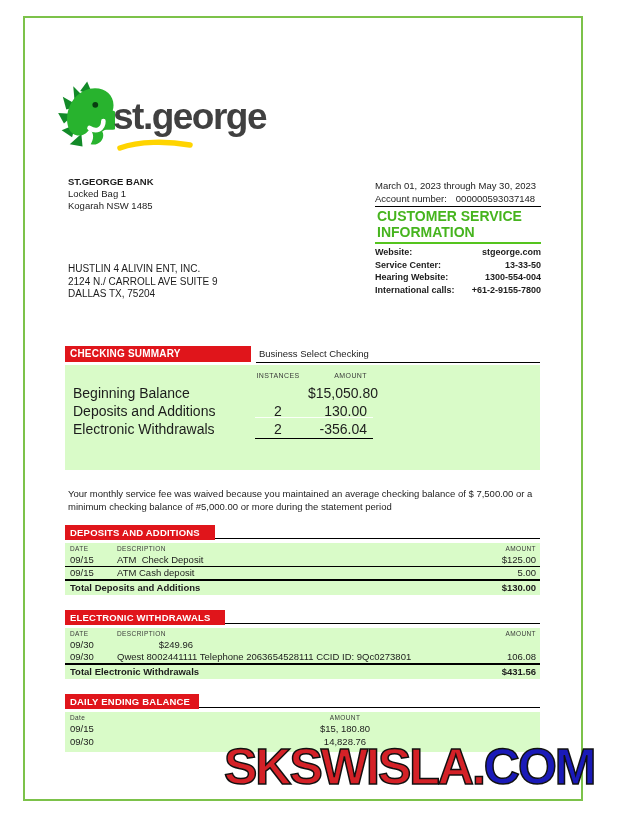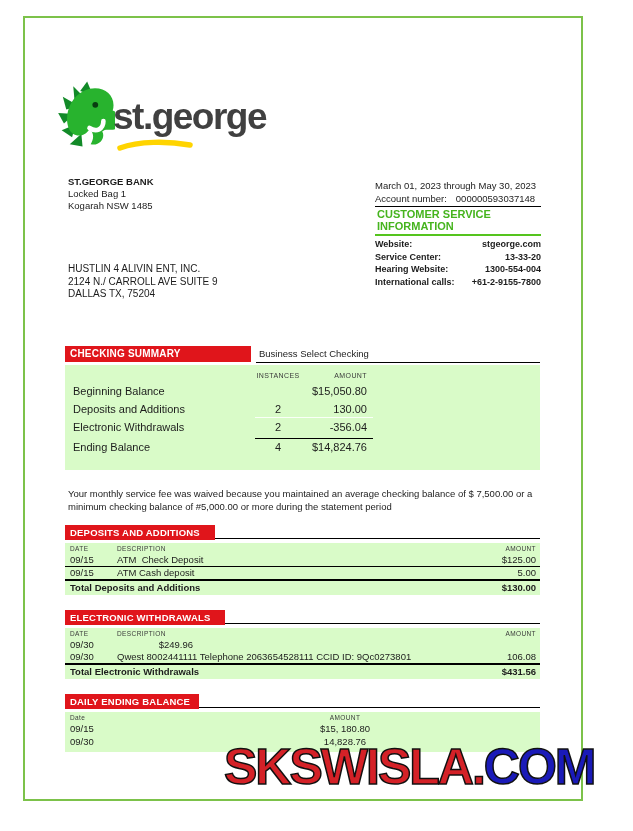--- a/index.html
+++ b/index.html
@@ -15,38 +15,38 @@
   
   .bank-address { position:absolute; left:68px; top:176px; font-size:9.5px; line-height:12px; }
   .bank-address .b-name { font-weight:bold; }
   .stmt-info { position:absolute; left:375px; top:179px; width:166px; font-size:9.5px; line-height:13px; }
   .stmt-info .acct-row { display:flex; }
   .stmt-info .acct-val { margin-left:9px; }
 
   
   .csi { position:absolute; left:375px; top:206px; width:166px; }
   .csi .csi-topline { border-top:1.5px solid #000; }
-  .csi .csi-title { color:#46b41e; font-weight:bold; font-size:11px; padding:1px 0 2px 2px; }
+  .csi .csi-title { color:#46b41e; font-weight:bold; font-size:14px; padding:1px 0 2px 2px; }
   .csi .csi-underline { border-top:2.5px solid #55c41e; margin-bottom:2px; }
   .csi .csi-row { display:flex; justify-content:space-between; font-size:9px; font-weight:bold; line-height:12.5px; }
 
   .cust-address { position:absolute; left:68px; top:263px; font-size:10px; line-height:12.5px; }
 
   
   .banner { background:#e0151b; color:#fff; font-weight:bold; font-size:10px; height:16px; line-height:16px; padding-left:5px; letter-spacing:0.2px; position:absolute; left:0; top:0; }
   .banner-line { position:absolute; border-top:1.5px solid #000; }
 
   
   .summary { position:absolute; left:65px; top:346px; width:475px; height:124px; }
   .summary .banner { width:186px; }
   .summary .acct-type { position:absolute; left:194px; top:2px; font-size:9.5px; }
   .summary .type-underline { left:191px; top:16px; width:284px; }
   .summary .panel { position:absolute; left:0; top:19px; width:475px; height:105px; background:#d9fbc8; }
   .s-head { display:flex; padding-top:7px; font-size:7px; color:#3a3a3a; letter-spacing:0.4px; }
-  .s-row { display:flex; position:absolute; width:100%; font-size:11px; }
+  .s-row { display:flex; position:absolute; width:100%; font-size:14px; }
   .s-label { width:183px; padding-left:8px; }
   .s-inst { width:60px; text-align:center; }
   .s-amt { width:59px; text-align:right; }
   .s-sep-light { position:absolute; left:190px; top:52px; width:118px; border-top:1px solid rgba(255,255,255,0.85); }
   .s-sep-dark { position:absolute; left:190px; top:73px; width:118px; border-top:1.5px solid #000; }
   .row0 { top:20px; } .row1 { top:38px; } .row2 { top:56px; } .row3 { top:76px; }
 
   .fee-note { position:absolute; left:68px; top:488px; width:472px; font-size:9.5px; line-height:12.5px; }
 
   
@@ -125,21 +125,21 @@
 <div class="csi">
   <div class="csi-topline"></div>
   <div class="csi-title">CUSTOMER SERVICE INFORMATION</div>
   <div class="csi-underline"></div>
   <div class="csi-row">
     <span>Website:</span>
     <span>stgeorge.com</span>
   </div>
   <div class="csi-row">
     <span>Service Center:</span>
-    <span>13-33-20</span>
+    <span>13-33-50</span>
   </div>
   <div class="csi-row">
     <span>Hearing Website:</span>
     <span>1300-554-004</span>
   </div>
   <div class="csi-row">
     <span>International calls:</span>
     <span>+61-2-9155-7800</span>
   </div>
 </div>
@@ -170,25 +170,20 @@
       <span class="s-inst">2</span>
       <span class="s-amt">130.00</span>
     </div>
     <div class="s-sep-light"></div>
     <div class="s-row row2">
       <span class="s-label">Electronic Withdrawals</span>
       <span class="s-inst">2</span>
       <span class="s-amt">-356.04</span>
     </div>
     <div class="s-sep-dark"></div>
-    <div class="s-row row3">
-      <span class="s-label">Ending Balance</span>
-      <span class="s-inst">4</span>
-      <span class="s-amt">$14,824.76</span>
-    </div>
   </div>
 </div>
 
 <div class="fee-note">Your monthly service fee was waived because you maintained an average checking balance of $ 7,500.00 or a minimum checking balance of #5,000.00 or more during the statement period</div>
 
 <div class="section sec-deposits">
   <div class="banner">DEPOSITS AND ADDITIONS</div>
   <div class="banner-line"></div>
   <div class="dtable">
     <div class="trow thead">

